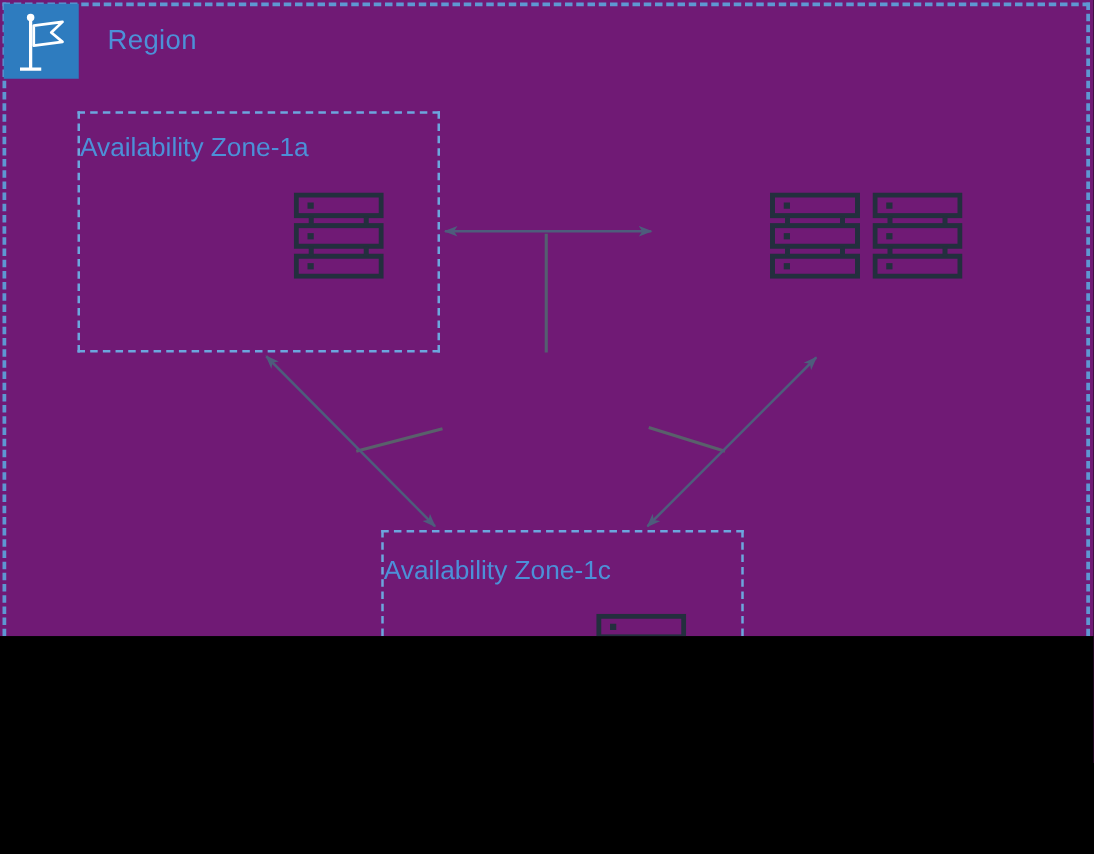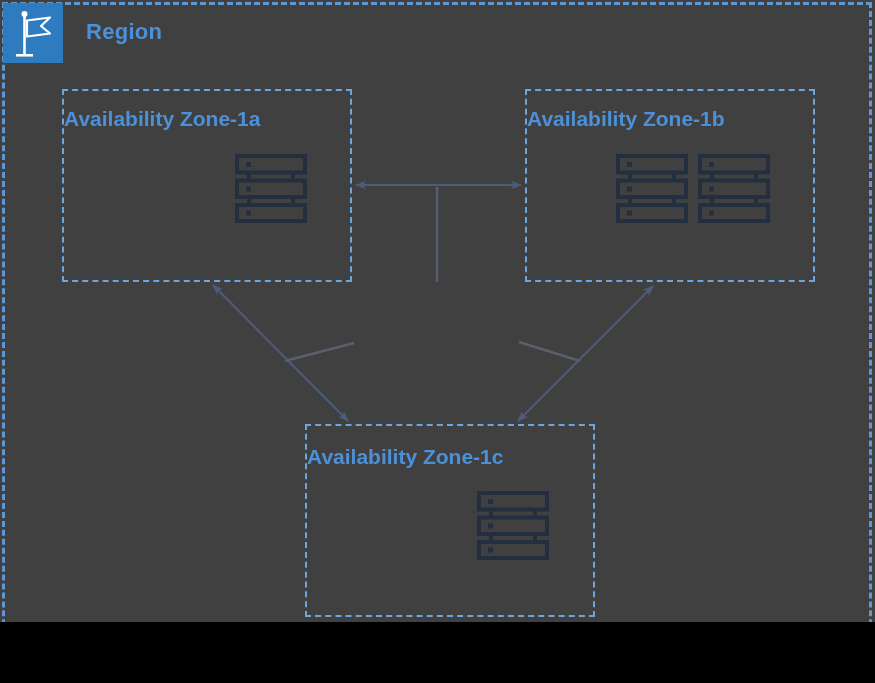--- a/index.html
+++ b/index.html
@@ -3,25 +3,24 @@
 <meta charset="utf-8">
 <style>
   html, body {
     margin: 0;
     padding: 0;
     background: #000000;
   }
   #canvas {
     position: relative;
     width: 875px;
-    height: 622px;
-    background: #404040;
+    height: 509px;
+    background: #701a75;
     font-family: "Liberation Sans", sans-serif;
     overflow: hidden;
-    font-weight: bold;
   }
   .region-box {
     position: absolute;
     left: 2px; top: 2px;
     width: 864px; height: 671px;
     border: 3px dashed #5E97D3;
   }
   .flag-square {
     position: absolute;
     left: 3px; top: 3px;
@@ -83,23 +82,20 @@
       <path d="M24,17.5 L47,14.5 L38,23 L47,30.5 L24,33.5 Z" fill="none" stroke="#FFFFFF" stroke-width="2.2" stroke-linejoin="round"></path>
     </svg>
   </div>
 
   <div class="region-label">Region</div>
 
   <div class="az-box" id="az-1a">
     <div class="az-label">Availability Zone-1a</div>
   </div>
 
-  <div class="az-box" id="az-1b">
-    <div class="az-label">Availability Zone-1b</div>
-  </div>
 
   <div class="az-box" id="az-1c">
     <div class="az-label">Availability Zone-1c</div>
   </div>
 
   <svg class="server-icon" id="srv-1a" viewBox="0 0 72 69">
     <g stroke="#232F3E" stroke-width="4" fill="none">
       <rect x="2" y="2" width="68" height="16.5"></rect>
       <rect x="2" y="26.5" width="68" height="16.5"></rect>
       <rect x="2" y="51" width="68" height="16"></rect>

